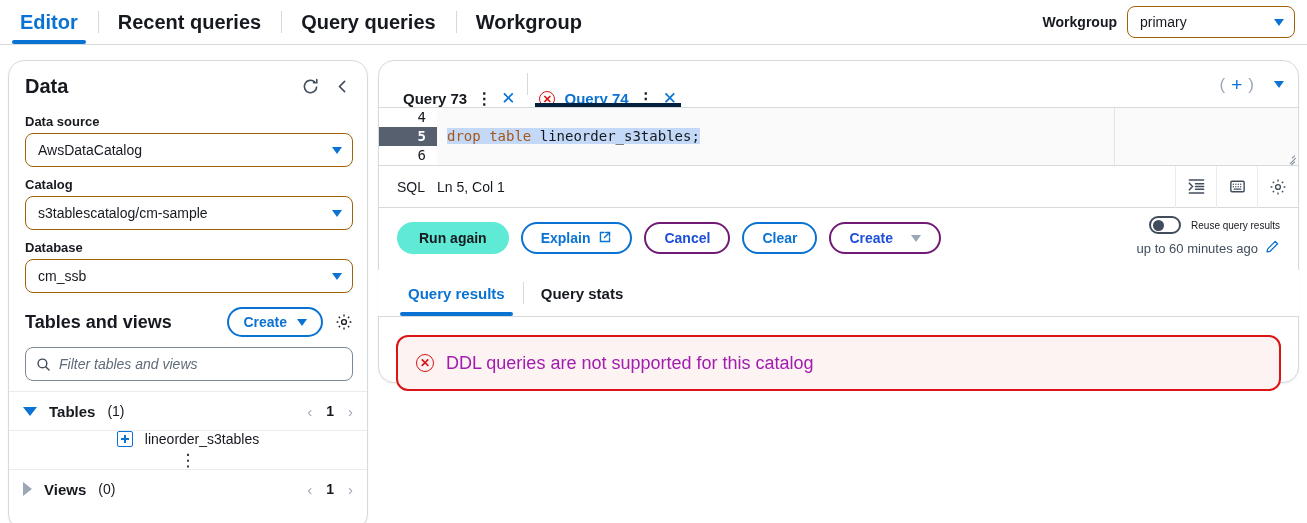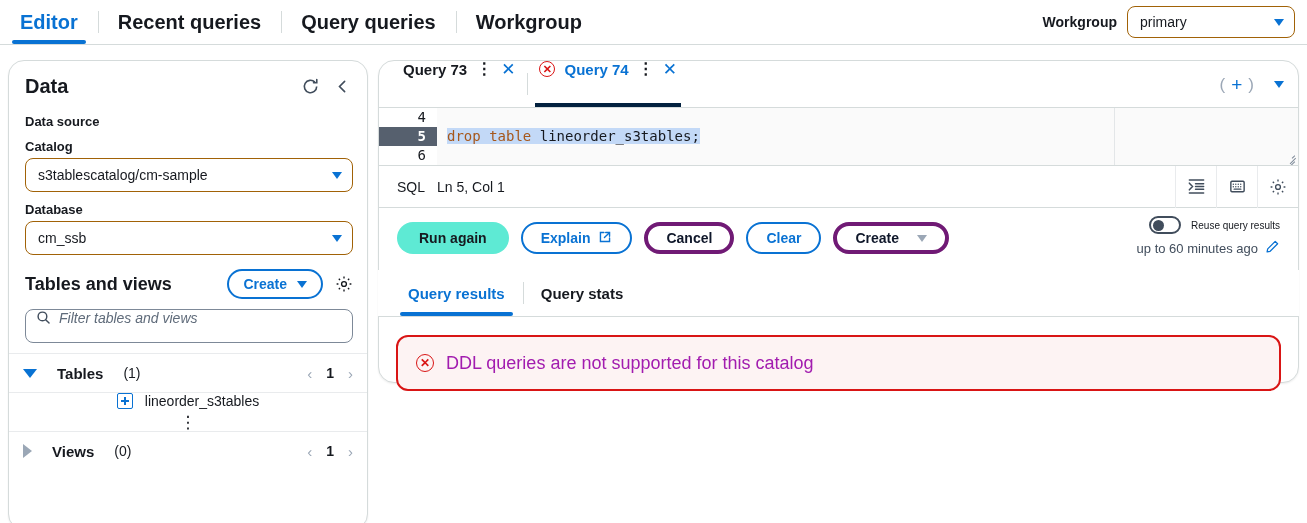--- a/index.html
+++ b/index.html
@@ -84,36 +84,36 @@
   .btn-create-side {
     display: flex; align-items: center; gap: 8px;
     border: 2px solid #0972d3; border-radius: 20px;
     color: #0972d3; font-weight: bold; font-size: 14px;
     height: 30px; padding: 0 14px; background: #fff; cursor: pointer;
   }
   .btn-create-side .caret { border-top-color: #0972d3; margin-left: 2px; }
   .filter-box {
     margin: 10px 16px 10px 16px; width: 328px; height: 34px;
     border: 1px solid #7d8998; border-radius: 8px;
-    display: flex; align-items: flex-start; gap: 8px; padding: 0 10px;
+    display: flex; align-items: center; gap: 8px; padding: 0 10px;
     background: #fff;
   }
   .filter-box input {
     border: 0; outline: none; font-size: 14px; flex: 1;
     font-family: "Liberation Sans", sans-serif;
     font-style: italic; color: #5f6b7a; background: transparent;
   }
   .filter-box input::placeholder { color: #5f6b7a; font-style: italic; }
   .tree-row {
     display: flex; align-items: center; justify-content: space-between;
     height: 39px; padding: 0 14px 0 14px;
     border-top: 1px solid #e9ebed;
     cursor: pointer;
   }
-  .tree-left { display: flex; align-items: center; gap: 20px; }
+  .tree-left { display: flex; align-items: center; gap: 12px; }
   .tri {
     width: 0; height: 0;
     border-left: 7px solid transparent; border-right: 7px solid transparent;
     border-top: 9px solid #0972d3;
   }
   .tri.closed {
     border-top: 7px solid transparent; border-bottom: 7px solid transparent;
     border-left: 9px solid #9ba7b6; border-right: 0;
   }
   .tree-label { font-size: 15px; font-weight: bold; }
@@ -146,21 +146,21 @@
     border: 1px solid #d5dbdb; border-radius: 16px;
     box-shadow: 0 1px 2px rgba(0,0,0,.07);
     overflow: hidden;
   }
   .qtabs {
     display: flex; align-items: center; height: 47px;
     border-bottom: 1px solid #d5dbdb; padding-left: 12px;
     position: relative;
   }
   .qtab {
-    position: relative; display: flex; align-items: flex-start; gap: 9px;
+    position: relative; display: flex; align-items: flex-end; gap: 9px;
     height: 46px; padding: 0 12px; font-size: 15px; font-weight: bold;
     color: #16191f; cursor: pointer; white-space: nowrap;
   }
   .qtab + .qtab::before {
     content: ""; position: absolute; left: 0; top: 12px;
     width: 1px; height: 22px; background: #d5dbdb;
   }
   .qtab.active { color: #0972d3; }
   .qtab.active::after {
     content: ""; position: absolute; left: 8px; right: 8px; bottom: 0;
@@ -231,21 +231,21 @@
     height: 60px; padding: 0 18px; position: relative;
   }
   .btn {
     display: flex; align-items: center; justify-content: center; gap: 8px;
     height: 32px; padding: 0 18px; border-radius: 20px;
     font-size: 14px; font-weight: bold; cursor: pointer; background: #fff;
     white-space: nowrap;
   }
   .btn-primary { background: #5eead4; color: #16191f; border: 0; padding: 0 22px; }
   .btn-outline { border: 2px solid #0972d3; color: #0972d3; }
-  .btn-disabled { border: 4px solid #701a75; color: #0f172a; cursor: default; align-items: center; }
+  .btn-disabled { border: 2px solid #701a75; color: #1d4ed8; cursor: default; align-items: center; }
   .btn-disabled .caret { border-top-color: #9ba7b6; }
   .reuse {
     position: absolute; right: 18px; top: 8px; text-align: right;
   }
   .reuse-top { display: flex; align-items: center; gap: 10px; justify-content: flex-end; }
   .toggle {
     width: 32px; height: 18px; border-radius: 9px; border: 2px solid #414d5c;
     background: #fff; position: relative; cursor: pointer; flex: none;
   }
   .toggle .knob {
@@ -330,20 +330,24 @@
         </span>
         <span class="ic">
           <svg width="17" height="17" viewBox="0 0 20 20" fill="none" stroke="#414d5c" stroke-width="1.9" stroke-linecap="round">
             <path d="M12.5 4 6.5 10l6 6"></path>
           </svg>
         </span>
       </span>
     </div>
 
     <div class="field-label">Data source</div>
+    <div class="select side-select">
+      <span>AwsDataCatalog</span>
+      <span class="caret"></span>
+    </div>
 
     <div class="field-label">Catalog</div>
     <div class="select side-select">
       <span>s3tablescatalog/cm-sample</span>
       <span class="caret"></span>
     </div>
 
     <div class="field-label">Database</div>
     <div class="select side-select">
       <span>cm_ssb</span>

